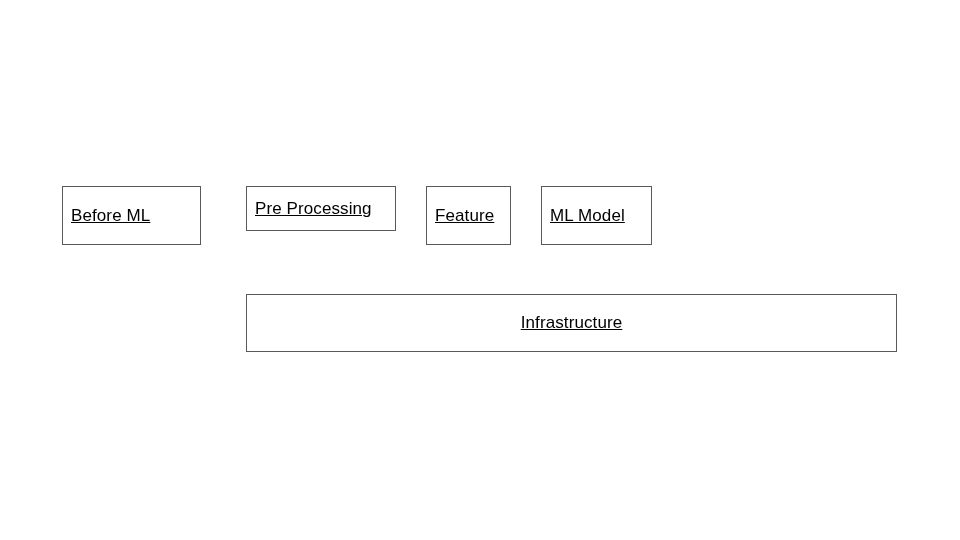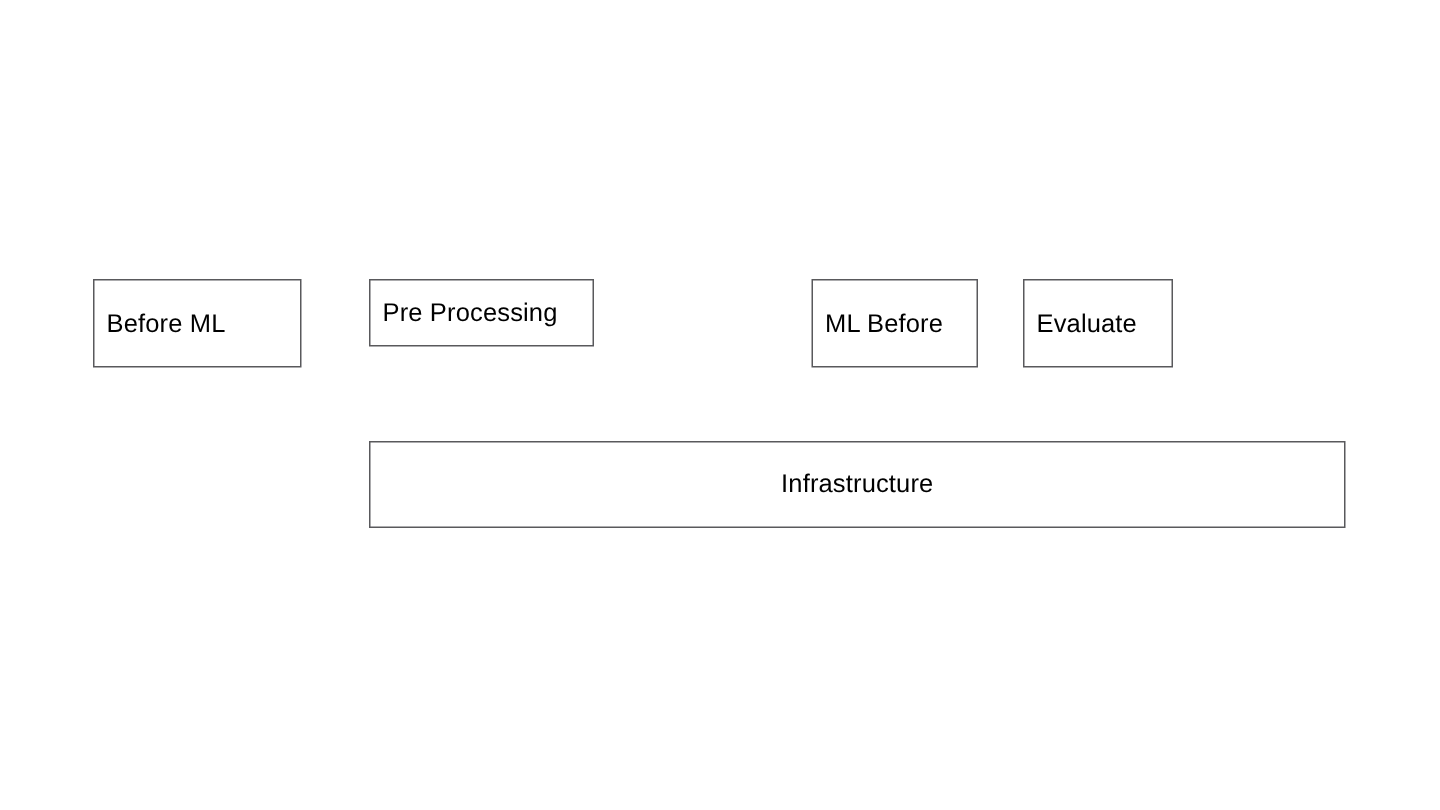--- a/index.html
+++ b/index.html
@@ -36,42 +36,43 @@
   .node.align-left {
     justify-content: flex-start;
     padding-left: 8px;
   }
   .node.align-center {
     justify-content: center;
     padding-left: 0;
   }
   .node-label {
     display: block;
+    text-decoration: underline;
   }
 </style>
 </head>
 <body>
 
 <div id="canvas">
 
   <div class="node align-left" style="left:62px; top:186px; width:139px; height:59px;">
     <span class="node-label">Before ML</span>
   </div>
 
   <div class="node align-left" style="left:246px; top:186px; width:150px; height:45px;">
     <span class="node-label">Pre Processing</span>
   </div>
 
+  <div class="node align-left" style="left:426px; top:186px; width:85px; height:59px;">
+    <span class="node-label">Feature</span>
+  </div>
 
   <div class="node align-left" style="left:541px; top:186px; width:111px; height:59px;">
-    <span class="node-label">ML Before</span>
+    <span class="node-label">ML Model</span>
   </div>
 
-  <div class="node align-left" style="left:682px; top:186px; width:100px; height:59px;">
-    <span class="node-label">Evaluate</span>
-  </div>
 
 
   <div class="node align-center" style="left:246px; top:294px; width:651px; height:58px;">
     <span class="node-label">Infrastructure</span>
   </div>
 
 </div>
 
 </body></html>

